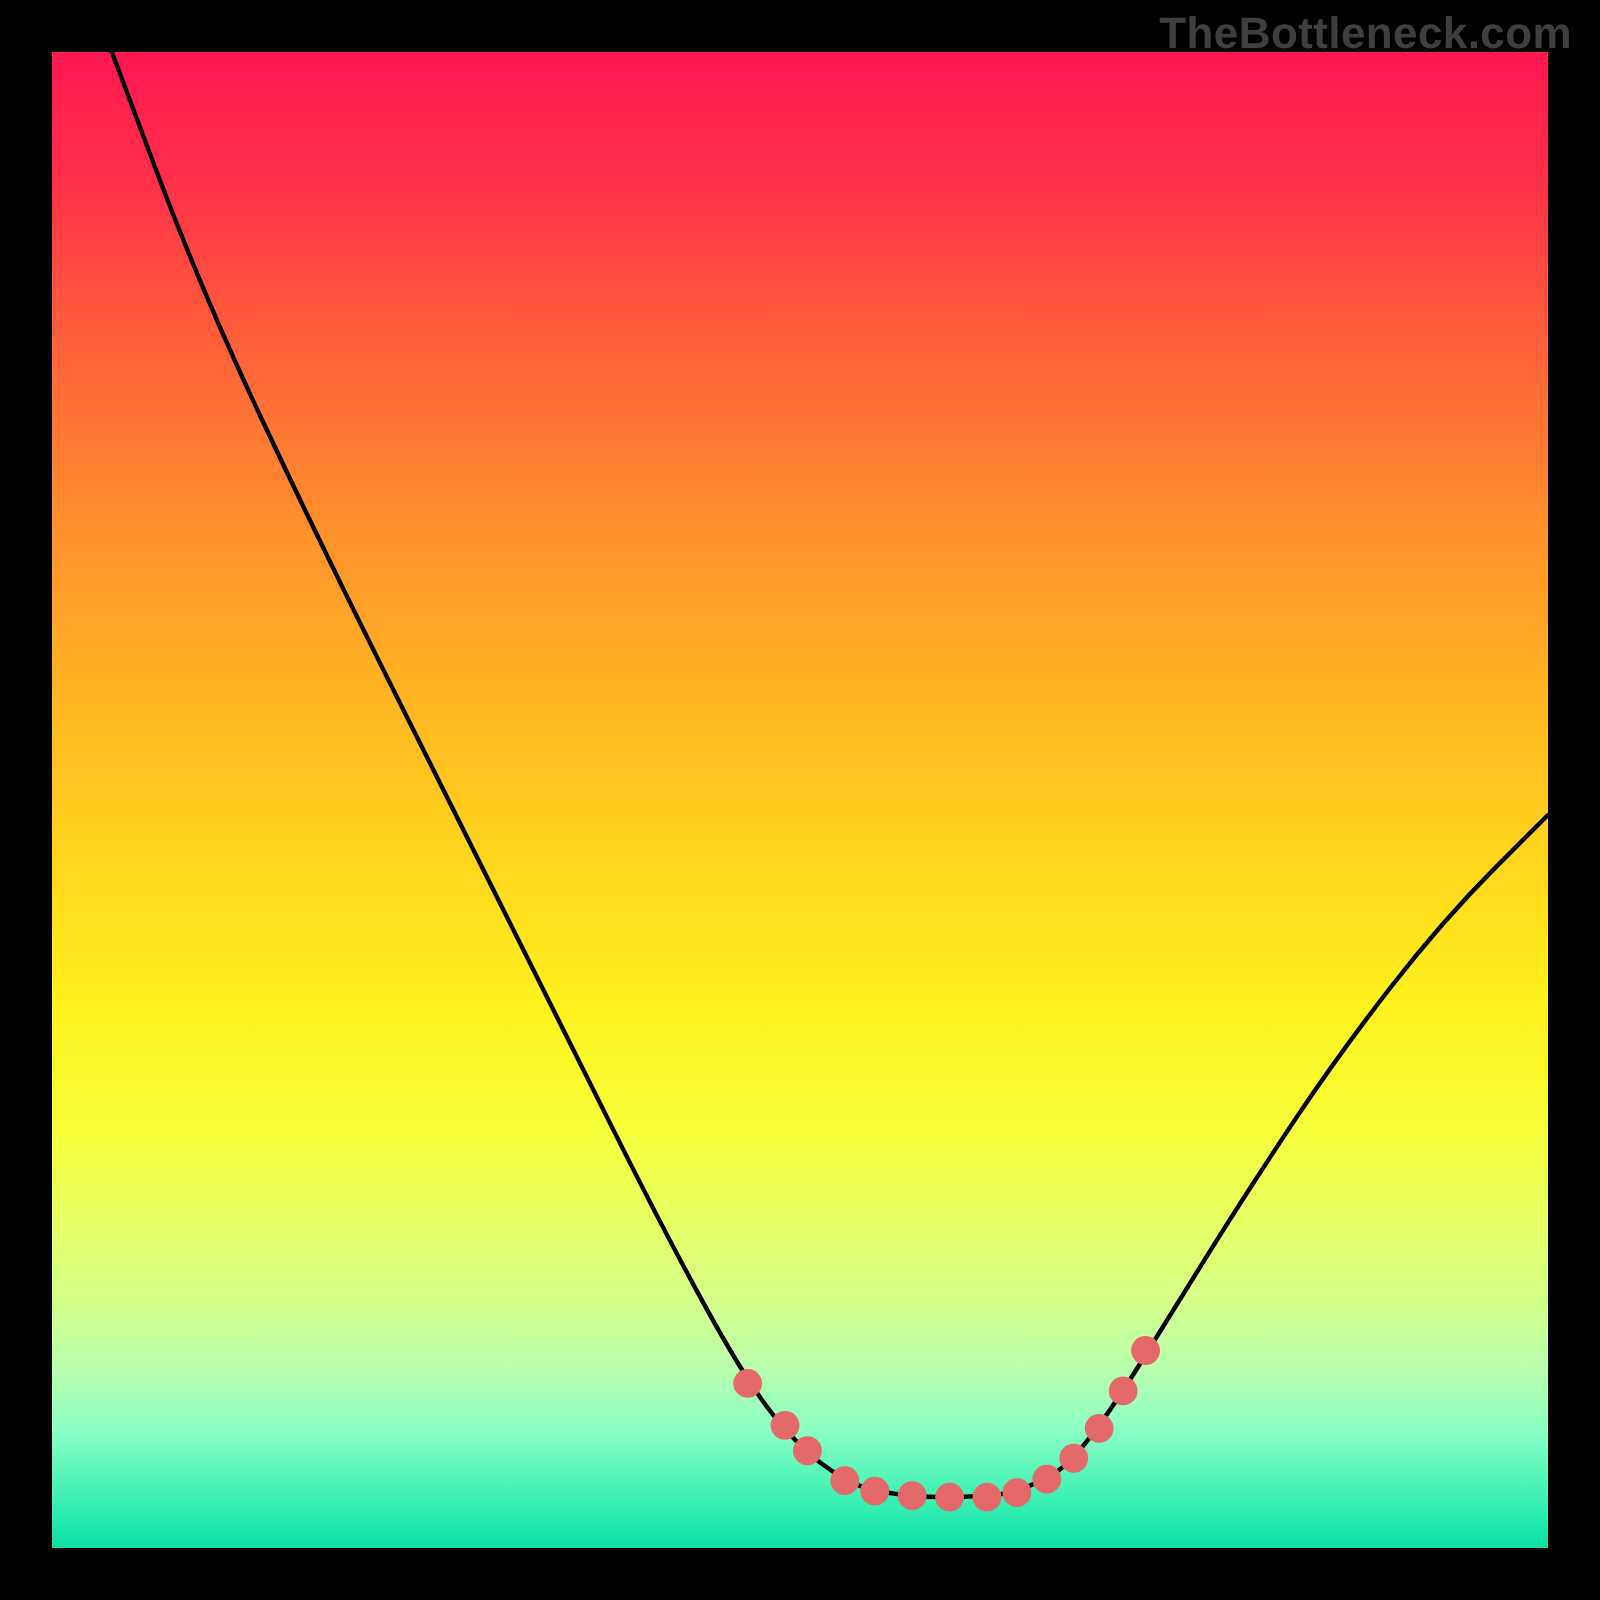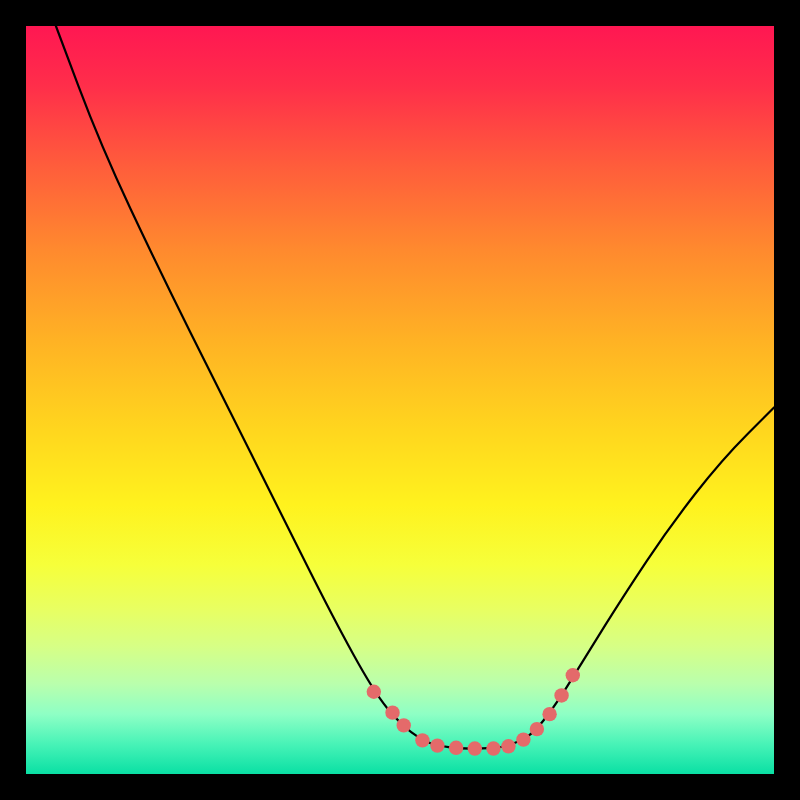--- a/index.html
+++ b/index.html
@@ -56,20 +56,21 @@
   }
   svg.chart {
     position: absolute;
     inset: 0;
   }
 </style>
 </head>
 <body>
 
 <div class="frame">
+  <div class="watermark">TheBottleneck.com</div>
   <div class="plot-area">
     <div class="gradient-bg"></div>
     <svg class="chart" viewBox="0 0 748 748" preserveAspectRatio="none">
       <path id="curve-path" fill="none" stroke="#000000" stroke-width="2.2" stroke-linecap="round" d="M 29.92 0.00 Q 29.92 0.00 52.36 59.84 Q 74.80 119.68 104.72 183.26 Q 134.64 246.84 164.56 306.68 Q 194.48 366.52 224.40 426.36 Q 254.32 486.20 280.50 538.56 Q 306.68 590.92 327.25 628.32 Q 347.82 665.72 360.91 681.80 Q 374.00 697.88 385.22 706.11 Q 396.44 714.34 403.92 716.96 Q 411.40 719.58 422.62 721.07 Q 433.84 722.57 445.06 722.57 Q 456.28 722.57 467.50 721.82 Q 478.72 721.07 486.20 718.08 Q 493.68 715.09 501.16 710.60 Q 508.64 706.11 519.86 691.53 Q 531.08 676.94 546.04 652.63 Q 561.00 628.32 579.70 598.40 Q 598.40 568.48 620.84 534.82 Q 643.28 501.16 669.46 467.50 Q 695.64 433.84 721.82 407.66 T 748.00 381.48"></path>
       <g id="marker-group">
           <circle cx="347.82" cy="665.72" r="7.2" fill="#e46a6a" stroke="#c94f4f" stroke-width="0"></circle>
           <circle cx="366.52" cy="686.66" r="7.2" fill="#e46a6a" stroke="#c94f4f" stroke-width="0"></circle>
           <circle cx="377.74" cy="699.38" r="7.2" fill="#e46a6a" stroke="#c94f4f" stroke-width="0"></circle>
           <circle cx="396.44" cy="714.34" r="7.2" fill="#e46a6a" stroke="#c94f4f" stroke-width="0"></circle>
           <circle cx="411.40" cy="719.58" r="7.2" fill="#e46a6a" stroke="#c94f4f" stroke-width="0"></circle>

